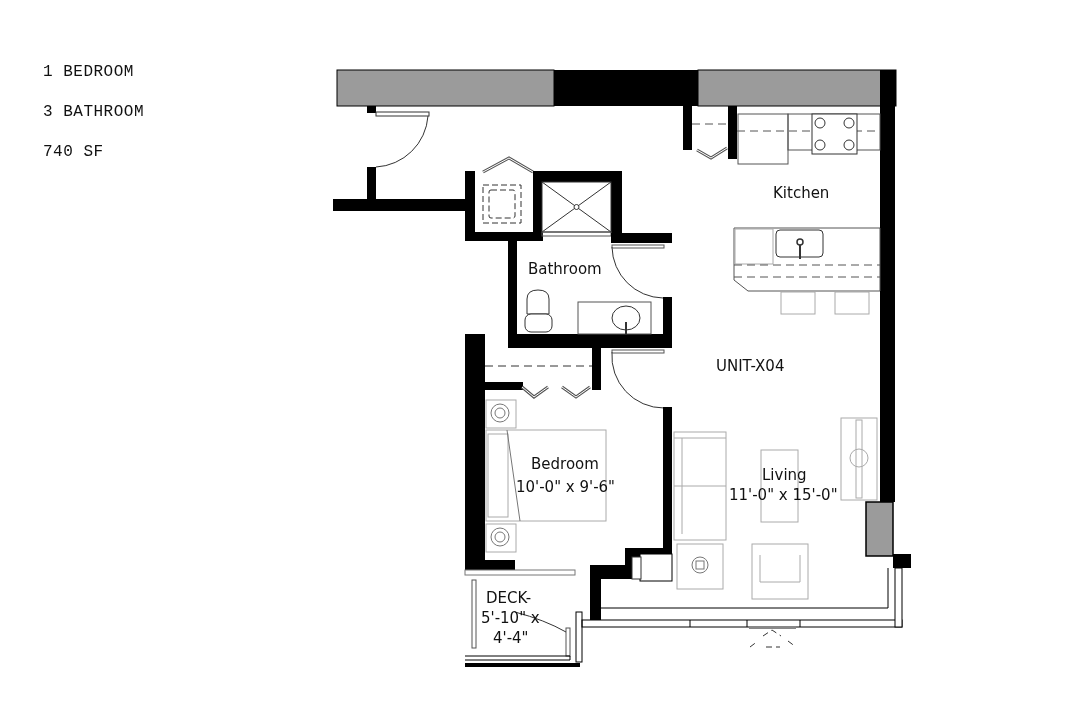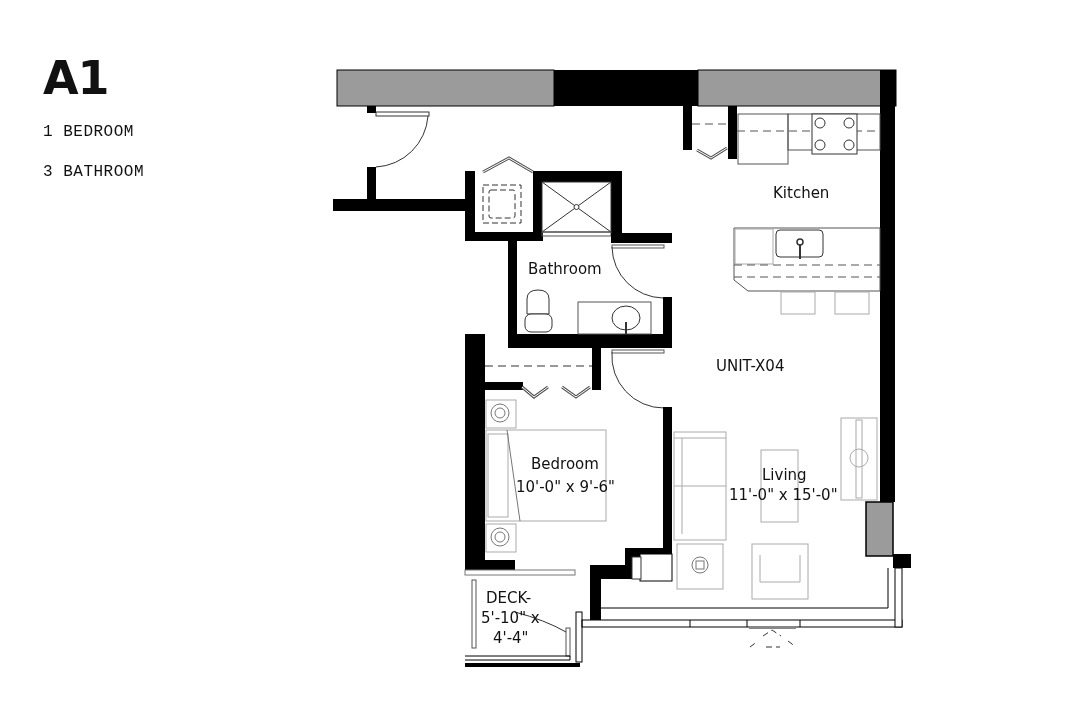--- a/index.html
+++ b/index.html
@@ -7,23 +7,23 @@
   .info { position: absolute; left: 43px; top: 52px; color: #111; }
   .unit-name { font-family: "DejaVu Sans", sans-serif; font-weight: bold; font-size: 46px; line-height: 52px; letter-spacing: -1px; margin: 0 0 8px 0; }
   .spec { font-family: Liberation Mono, monospace; font-size: 16px; line-height: 40px; font-weight: normal; letter-spacing: 0.5px; }
   svg.plan { position: absolute; left: 0; top: 0; }
   .room-label { font-family: "DejaVu Sans", sans-serif; font-size: 15px; fill: #111; }
 </style>
 </head>
 <body>
 
 <div class="info">
-  <div class="unit-name">A1</div>
   <div class="spec">1 BEDROOM</div>
   <div class="spec">3 BATHROOM</div>
+  <div class="spec">740 SF</div>
 </div>
 
 <svg class="plan" width="1080" height="720" viewBox="0 0 1080 720">
 
   <g>
     <rect x="337" y="70" width="217" height="36" fill="#9b9b9b" stroke="#000" stroke-width="1"></rect>
     <rect x="554" y="70" width="144" height="36" fill="#000"></rect>
     <rect x="698" y="70" width="198" height="36" fill="#9b9b9b" stroke="#000" stroke-width="1"></rect>
     <rect x="880" y="70" width="16" height="36" fill="#000"></rect>
 

